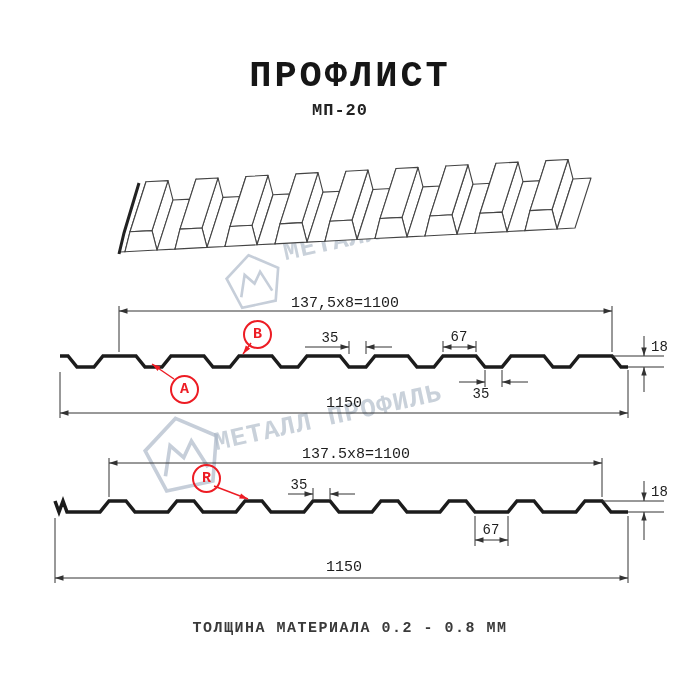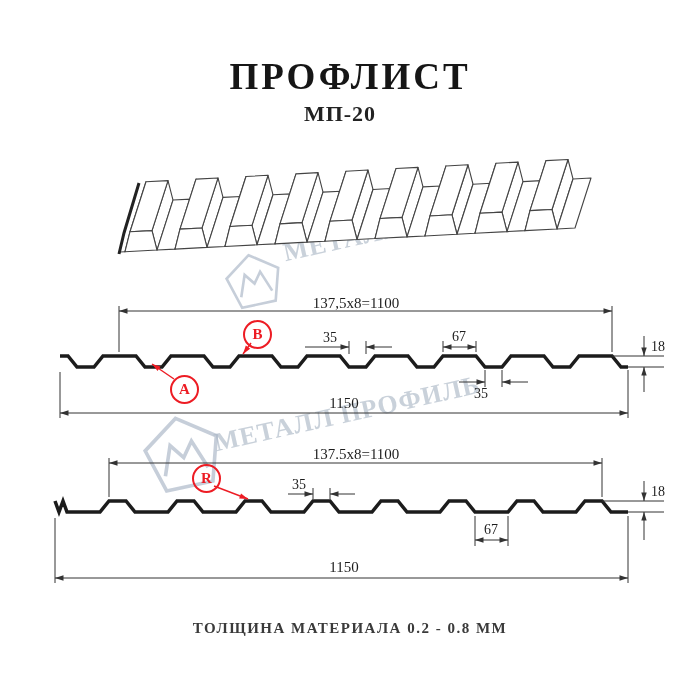--- a/index.html
+++ b/index.html
@@ -1,21 +1,21 @@
 <!DOCTYPE html>
 <html><head>
 <meta charset="utf-8">
 <style>
   html,body{margin:0;padding:0;background:#fff;}
   .page{position:relative;width:700px;height:700px;background:#ffffff;overflow:hidden;
-        font-family:Liberation Serif, serif;}
+        font-family:Liberation Mono, monospace;}
   .title{position:absolute;left:0;top:55px;width:700px;text-align:center;
          font-size:37px;font-weight:bold;letter-spacing:3px;color:#161616;}
   .subtitle{position:absolute;left:0;top:101px;width:680px;text-align:center;
-         font-size:22px;font-weight:bold;letter-spacing:1px;color:#222;}
+         font-size:17px;font-weight:bold;letter-spacing:1px;color:#222;}
   .caption{position:absolute;left:0;top:620px;width:700px;text-align:center;
          font-size:15px;font-weight:bold;letter-spacing:1.5px;color:#3a3a3a;}
   .wm{position:absolute;color:rgba(168,180,196,0.62);font-weight:bold;font-size:26px;
       letter-spacing:1px;transform-origin:left bottom;transform:rotate(-12.5deg);white-space:nowrap;z-index:1;}
   .wm1{left:287px;top:238px;}
   .wm2{left:218px;top:428px;}
   .logo{position:absolute;z-index:1;}
   svg.linework{position:absolute;left:0;top:0;z-index:2;}
   .dim{position:absolute;font-size:14px;color:#1d1d1d;white-space:nowrap;z-index:3;}
   .dim.big{font-size:15px;}
@@ -158,21 +158,21 @@
       <polygon points="0,0 -8.5,2.7 -8.5,-2.7" transform="translate(508,540) rotate(0)" fill="#333"></polygon>
       <line x1="55" y1="518" x2="55" y2="583" stroke="#333" stroke-width="1"></line>
       <line x1="628" y1="516" x2="628" y2="583" stroke="#333" stroke-width="1"></line>
       <line x1="55" y1="578" x2="628" y2="578" stroke="#333" stroke-width="1"></line>
       <polygon points="0,0 -8.5,2.7 -8.5,-2.7" transform="translate(55,578) rotate(180)" fill="#333"></polygon>
       <polygon points="0,0 -8.5,2.7 -8.5,-2.7" transform="translate(628,578) rotate(0)" fill="#333"></polygon>
       <line x1="214" y1="486" x2="248" y2="499" stroke="#ed1c24" stroke-width="1.4"></line>
       <polygon points="0,0 -8.5,2.7 -8.5,-2.7" transform="translate(248,499) rotate(21)" fill="#ed1c24"></polygon>
     </svg>
 
-  <span class="dim big ctr" style="left:356px;top:295px;">137,5x8=1100</span>
+  <span class="dim big ctr" style="left:345px;top:295px;">137,5x8=1100</span>
   <span class="dim ctr" style="left:330px;top:330px;">35</span>
   <span class="dim ctr" style="left:459px;top:329px;">67</span>
   <span class="dim" style="left:651px;top:339px;">18</span>
   <span class="dim ctr" style="left:481px;top:386px;">35</span>
   <span class="dim big ctr" style="left:344px;top:395px;">1150</span>
   <span class="circ" style="left:170px;top:375px;">А</span>
   <span class="circ" style="left:243px;top:320px;">В</span>
 
   <span class="dim big ctr" style="left:356px;top:446px;">137.5x8=1100</span>
   <span class="dim ctr" style="left:299px;top:477px;">35</span>

